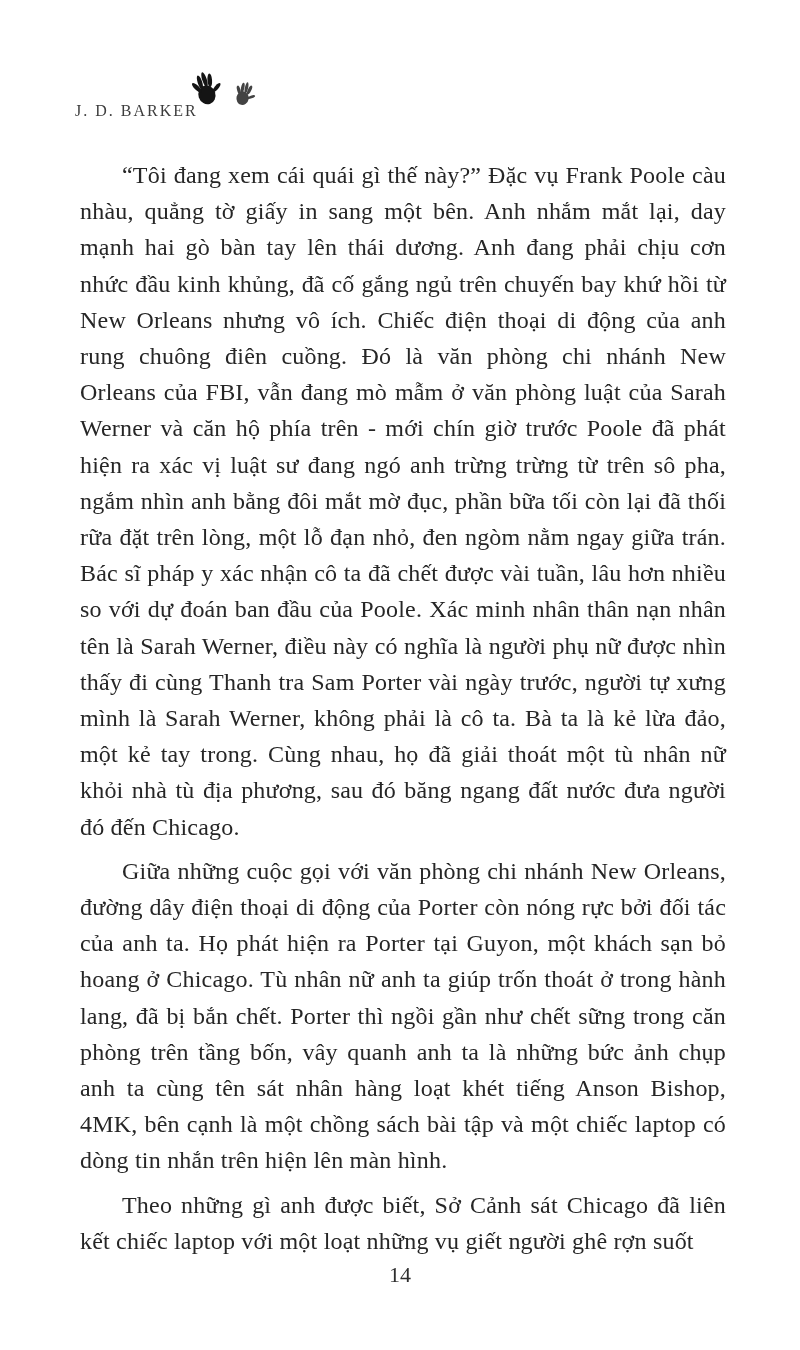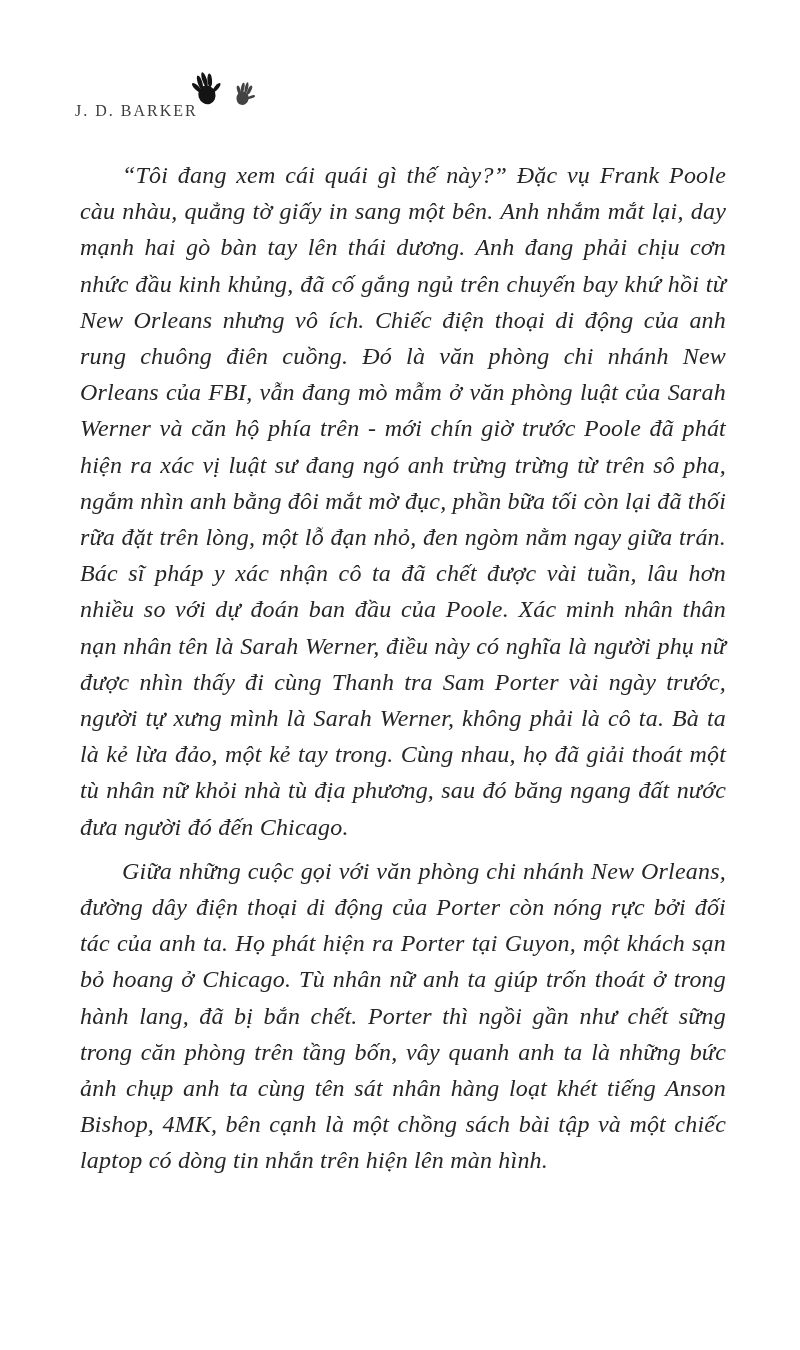--- a/index.html
+++ b/index.html
@@ -43,21 +43,20 @@
     letter-spacing: 2px;
     color: #3d3d3d;
     white-space: nowrap;
   }
 
   .body-text {
     position: absolute;
     top: 157px;
     left: 80px;
     width: 646px;
-    font-style: italic;
   }
 
   .body-text p {
     font-size: 24px;
     line-height: 36.2px;
     text-align: justify;
     text-indent: 42px;
     margin: 0 0 8px 0;
     color: #262626;
     letter-spacing: 0.2px;
@@ -98,16 +97,18 @@
         <ellipse cx="7.2" cy="-10" rx="2.3" ry="6.8" transform="rotate(14 7.2 -10)"></ellipse>
         <ellipse cx="11.5" cy="-1" rx="2" ry="5.6" transform="rotate(58 11.5 -1)"></ellipse>
       </g>
     </svg>
     <div class="author">J. D. BARKER</div>
   </div>
 
   <div class="body-text">
     <p>“Tôi đang xem cái quái gì thế này?” Đặc vụ Frank Poole càu nhàu, quẳng tờ giấy in sang một bên. Anh nhắm mắt lại, day mạnh hai gò bàn tay lên thái dương. Anh đang phải chịu cơn nhức đầu kinh khủng, đã cố gắng ngủ trên chuyến bay khứ hồi từ New Orleans nhưng vô ích. Chiếc điện thoại di động của anh rung chuông điên cuồng. Đó là văn phòng chi nhánh New Orleans của FBI, vẫn đang mò mẫm ở văn phòng luật của Sarah Werner và căn hộ phía trên - mới chín giờ trước Poole đã phát hiện ra xác vị luật sư đang ngó anh trừng trừng từ trên sô pha, ngắm nhìn anh bằng đôi mắt mờ đục, phần bữa tối còn lại đã thối rữa đặt trên lòng, một lỗ đạn nhỏ, đen ngòm nằm ngay giữa trán. Bác sĩ pháp y xác nhận cô ta đã chết được vài tuần, lâu hơn nhiều so với dự đoán ban đầu của Poole. Xác minh nhân thân nạn nhân tên là Sarah Werner, điều này có nghĩa là người phụ nữ được nhìn thấy đi cùng Thanh tra Sam Porter vài ngày trước, người tự xưng mình là Sarah Werner, không phải là cô ta. Bà ta là kẻ lừa đảo, một kẻ tay trong. Cùng nhau, họ đã giải thoát một tù nhân nữ khỏi nhà tù địa phương, sau đó băng ngang đất nước đưa người đó đến Chicago.</p>
     <p>Giữa những cuộc gọi với văn phòng chi nhánh New Orleans, đường dây điện thoại di động của Porter còn nóng rực bởi đối tác của anh ta. Họ phát hiện ra Porter tại Guyon, một khách sạn bỏ hoang ở Chicago. Tù nhân nữ anh ta giúp trốn thoát ở trong hành lang, đã bị bắn chết. Porter thì ngồi gần như chết sững trong căn phòng trên tầng bốn, vây quanh anh ta là những bức ảnh chụp anh ta cùng tên sát nhân hàng loạt khét tiếng Anson Bishop, 4MK, bên cạnh là một chồng sách bài tập và một chiếc laptop có dòng tin nhắn trên hiện lên màn hình.</p>
+    <p>Theo những gì anh được biết, Sở Cảnh sát Chicago đã liên kết chiếc laptop với một loạt những vụ giết người ghê rợn suốt</p>
   </div>
 
+  <div class="page-number">14</div>
 
 </div>
 
 </body></html>

